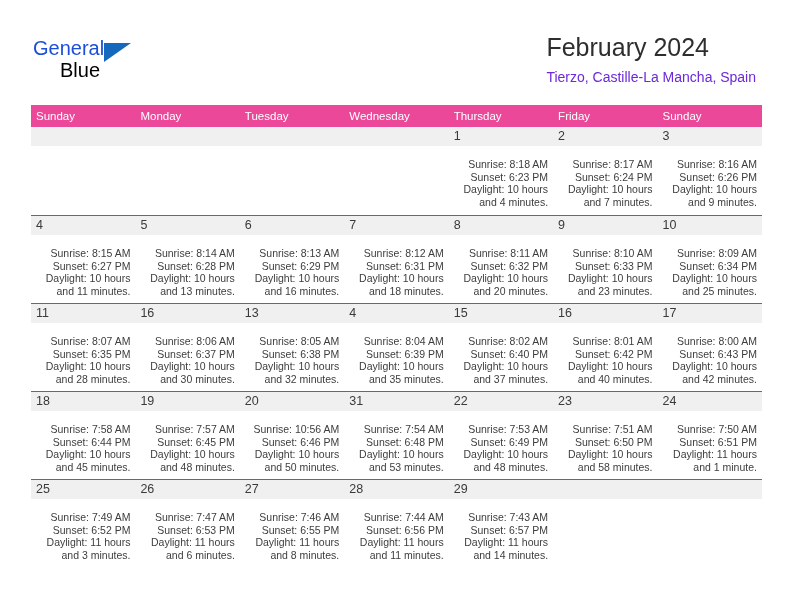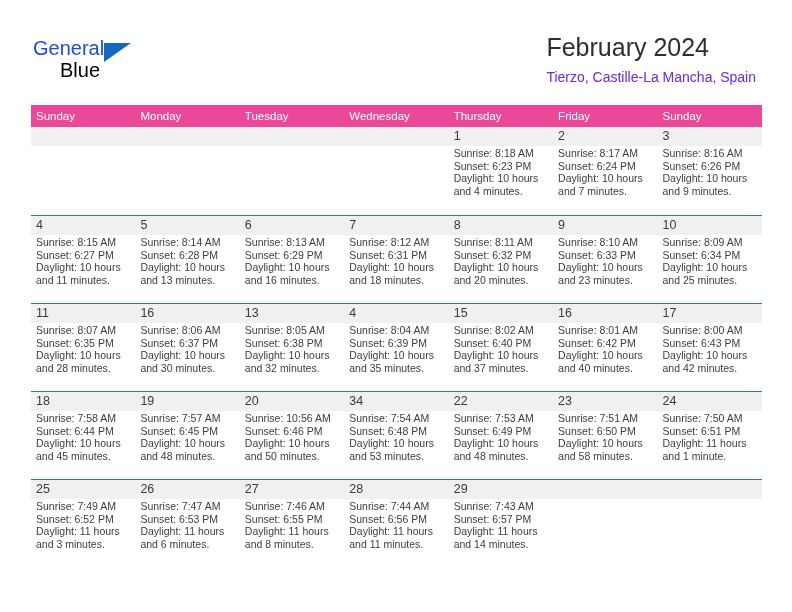--- a/index.html
+++ b/index.html
@@ -139,24 +139,25 @@
   }
   .day-number {
     font-size: 12.5px;
     color: #3a3a3a;
     line-height: 19px;
     padding-left: 5px;
     display: block;
   }
 
   .day-details {
-    padding: 1px 5px 0 5px;
+    padding: 12px 5px 0 5px;
     font-size: 10.5px;
     line-height: 12.6px;
     color: #3d3d3d;
+    text-align: right;
   }
   .day-details div {
     white-space: nowrap;
   }
 </style>
 </head>
 <body>
 
 <div class="page">
 
@@ -430,21 +431,21 @@
             </div>
             <div class="day-details">
               <div>Sunrise: 10:56 AM</div>
               <div>Sunset: 6:46 PM</div>
               <div>Daylight: 10 hours</div>
               <div>and 50 minutes.</div>
             </div>
           </div>
           <div class="day-cell">
             <div class="day-number-band">
-              <span class="day-number">34</span>
+              <span class="day-number">31</span>
             </div>
             <div class="day-details">
               <div>Sunrise: 7:54 AM</div>
               <div>Sunset: 6:48 PM</div>
               <div>Daylight: 10 hours</div>
               <div>and 53 minutes.</div>
             </div>
           </div>
           <div class="day-cell">
             <div class="day-number-band">

